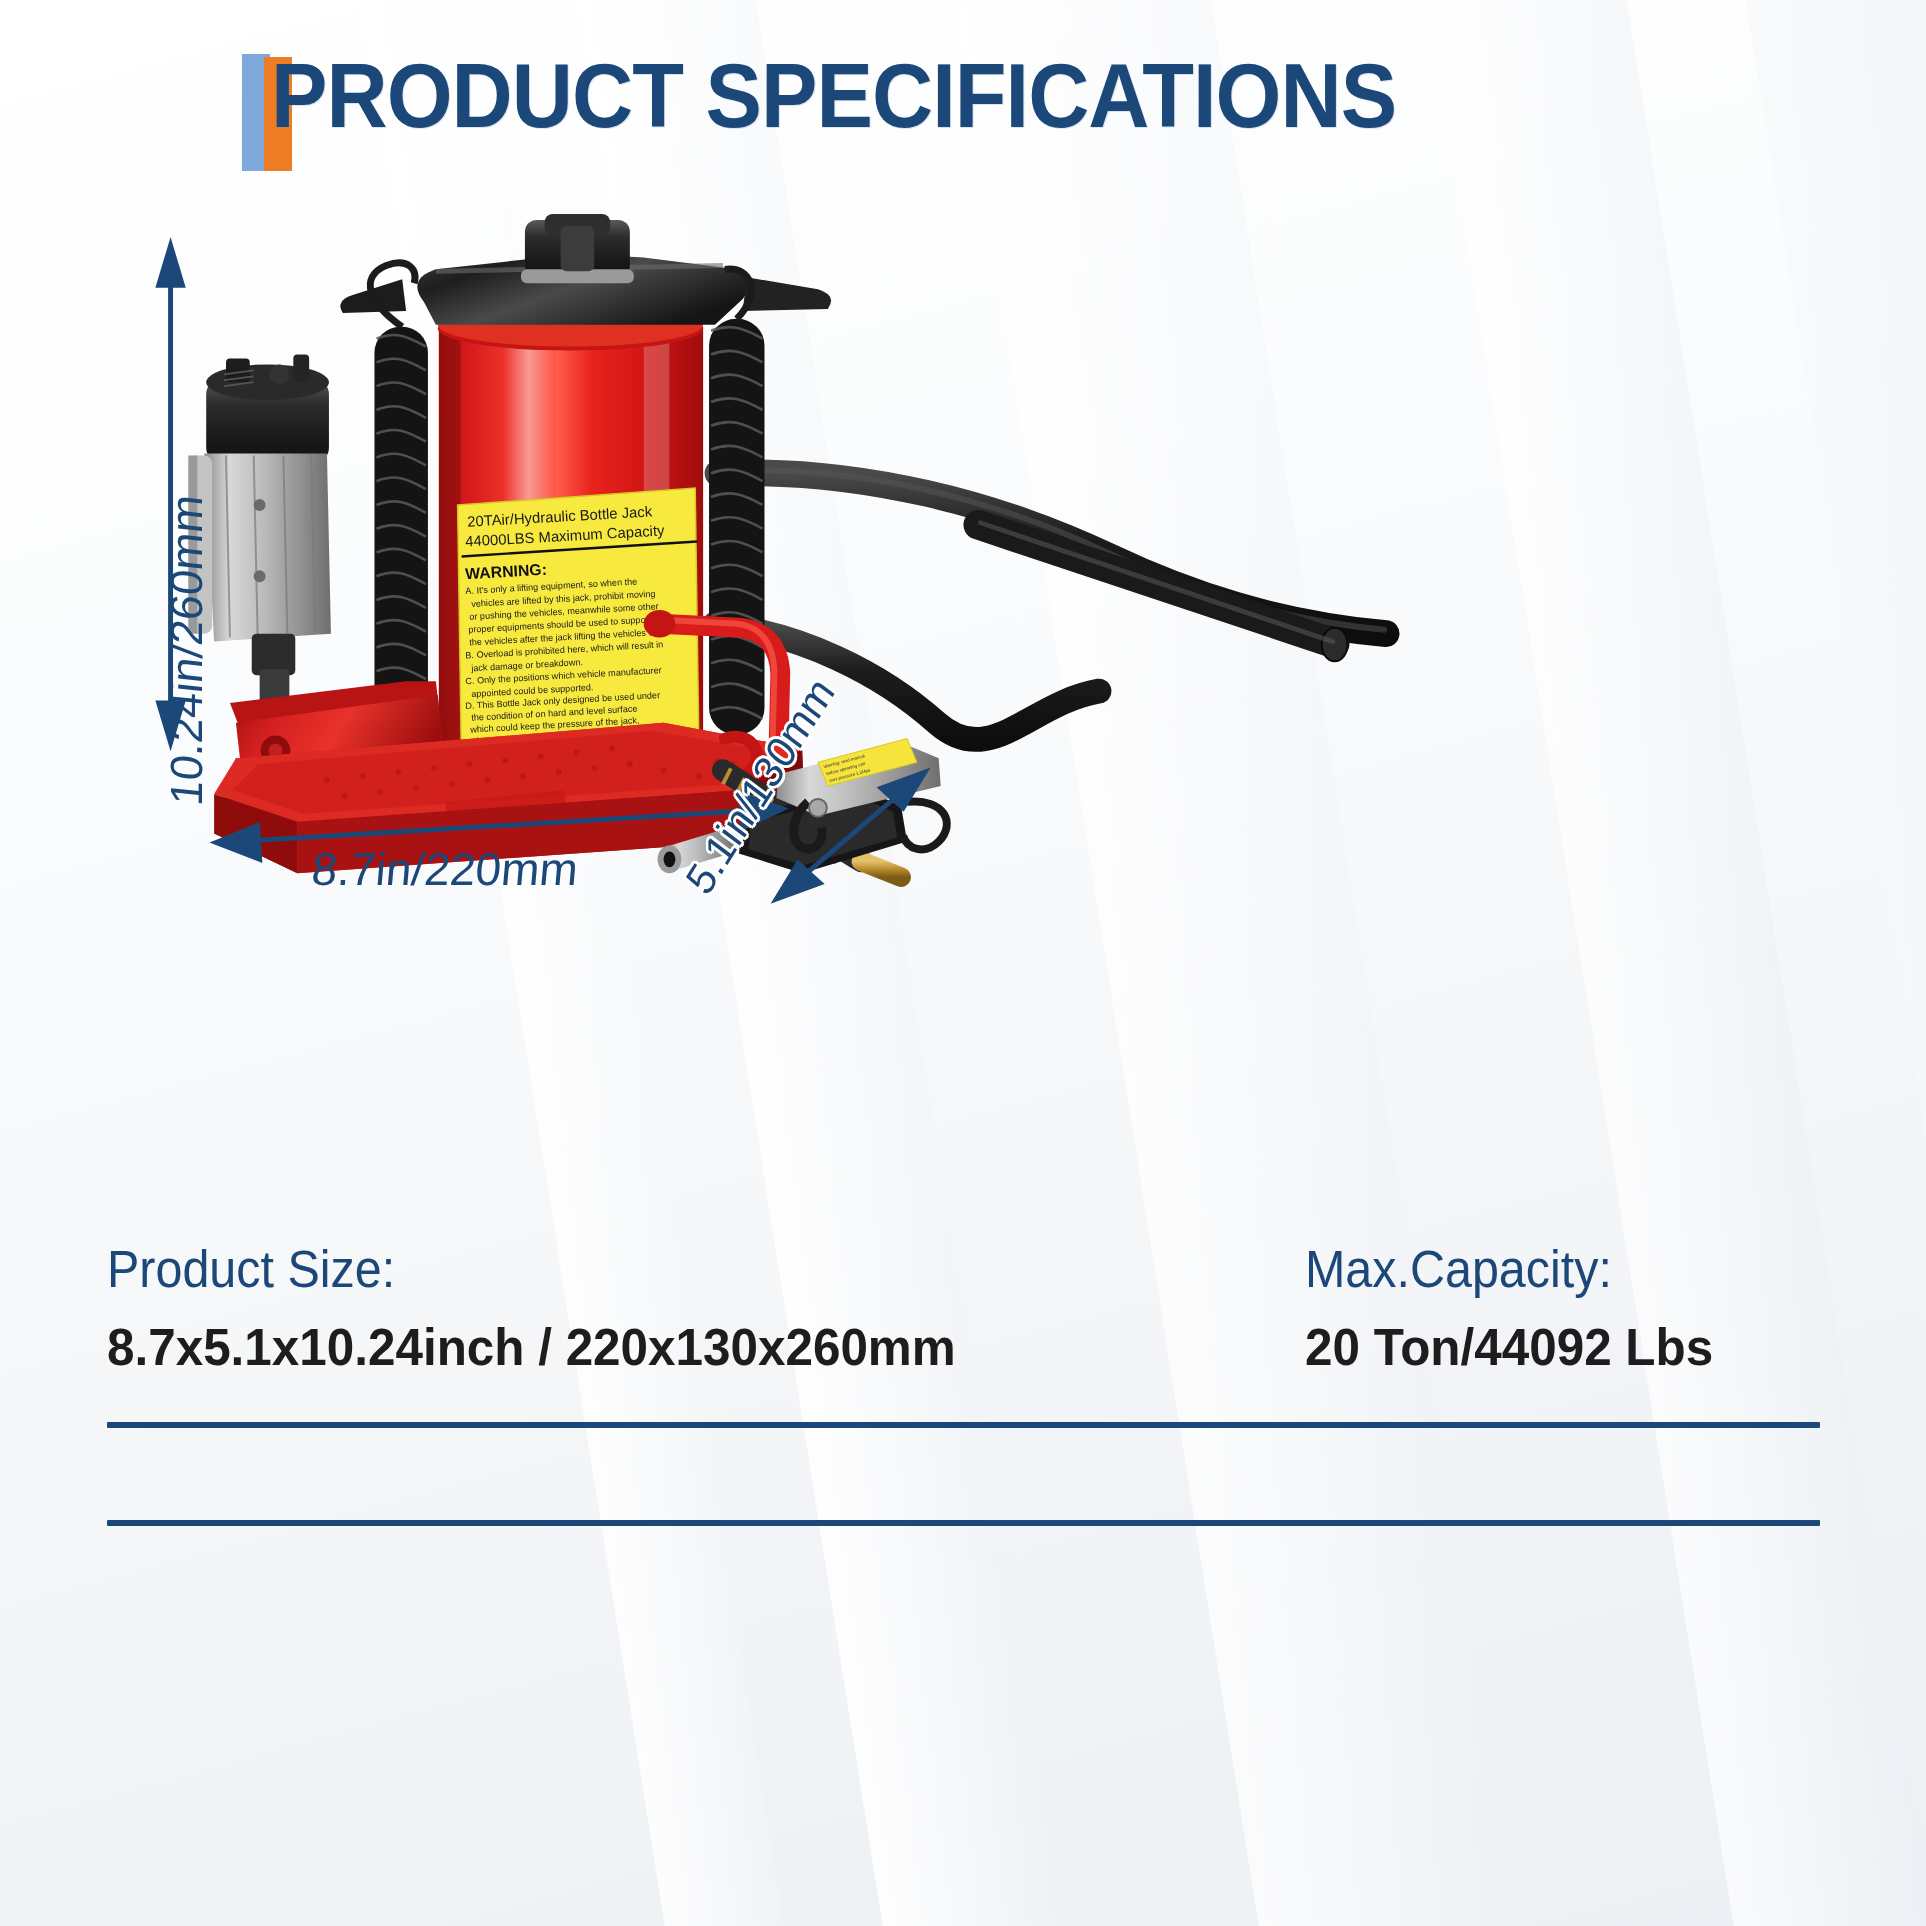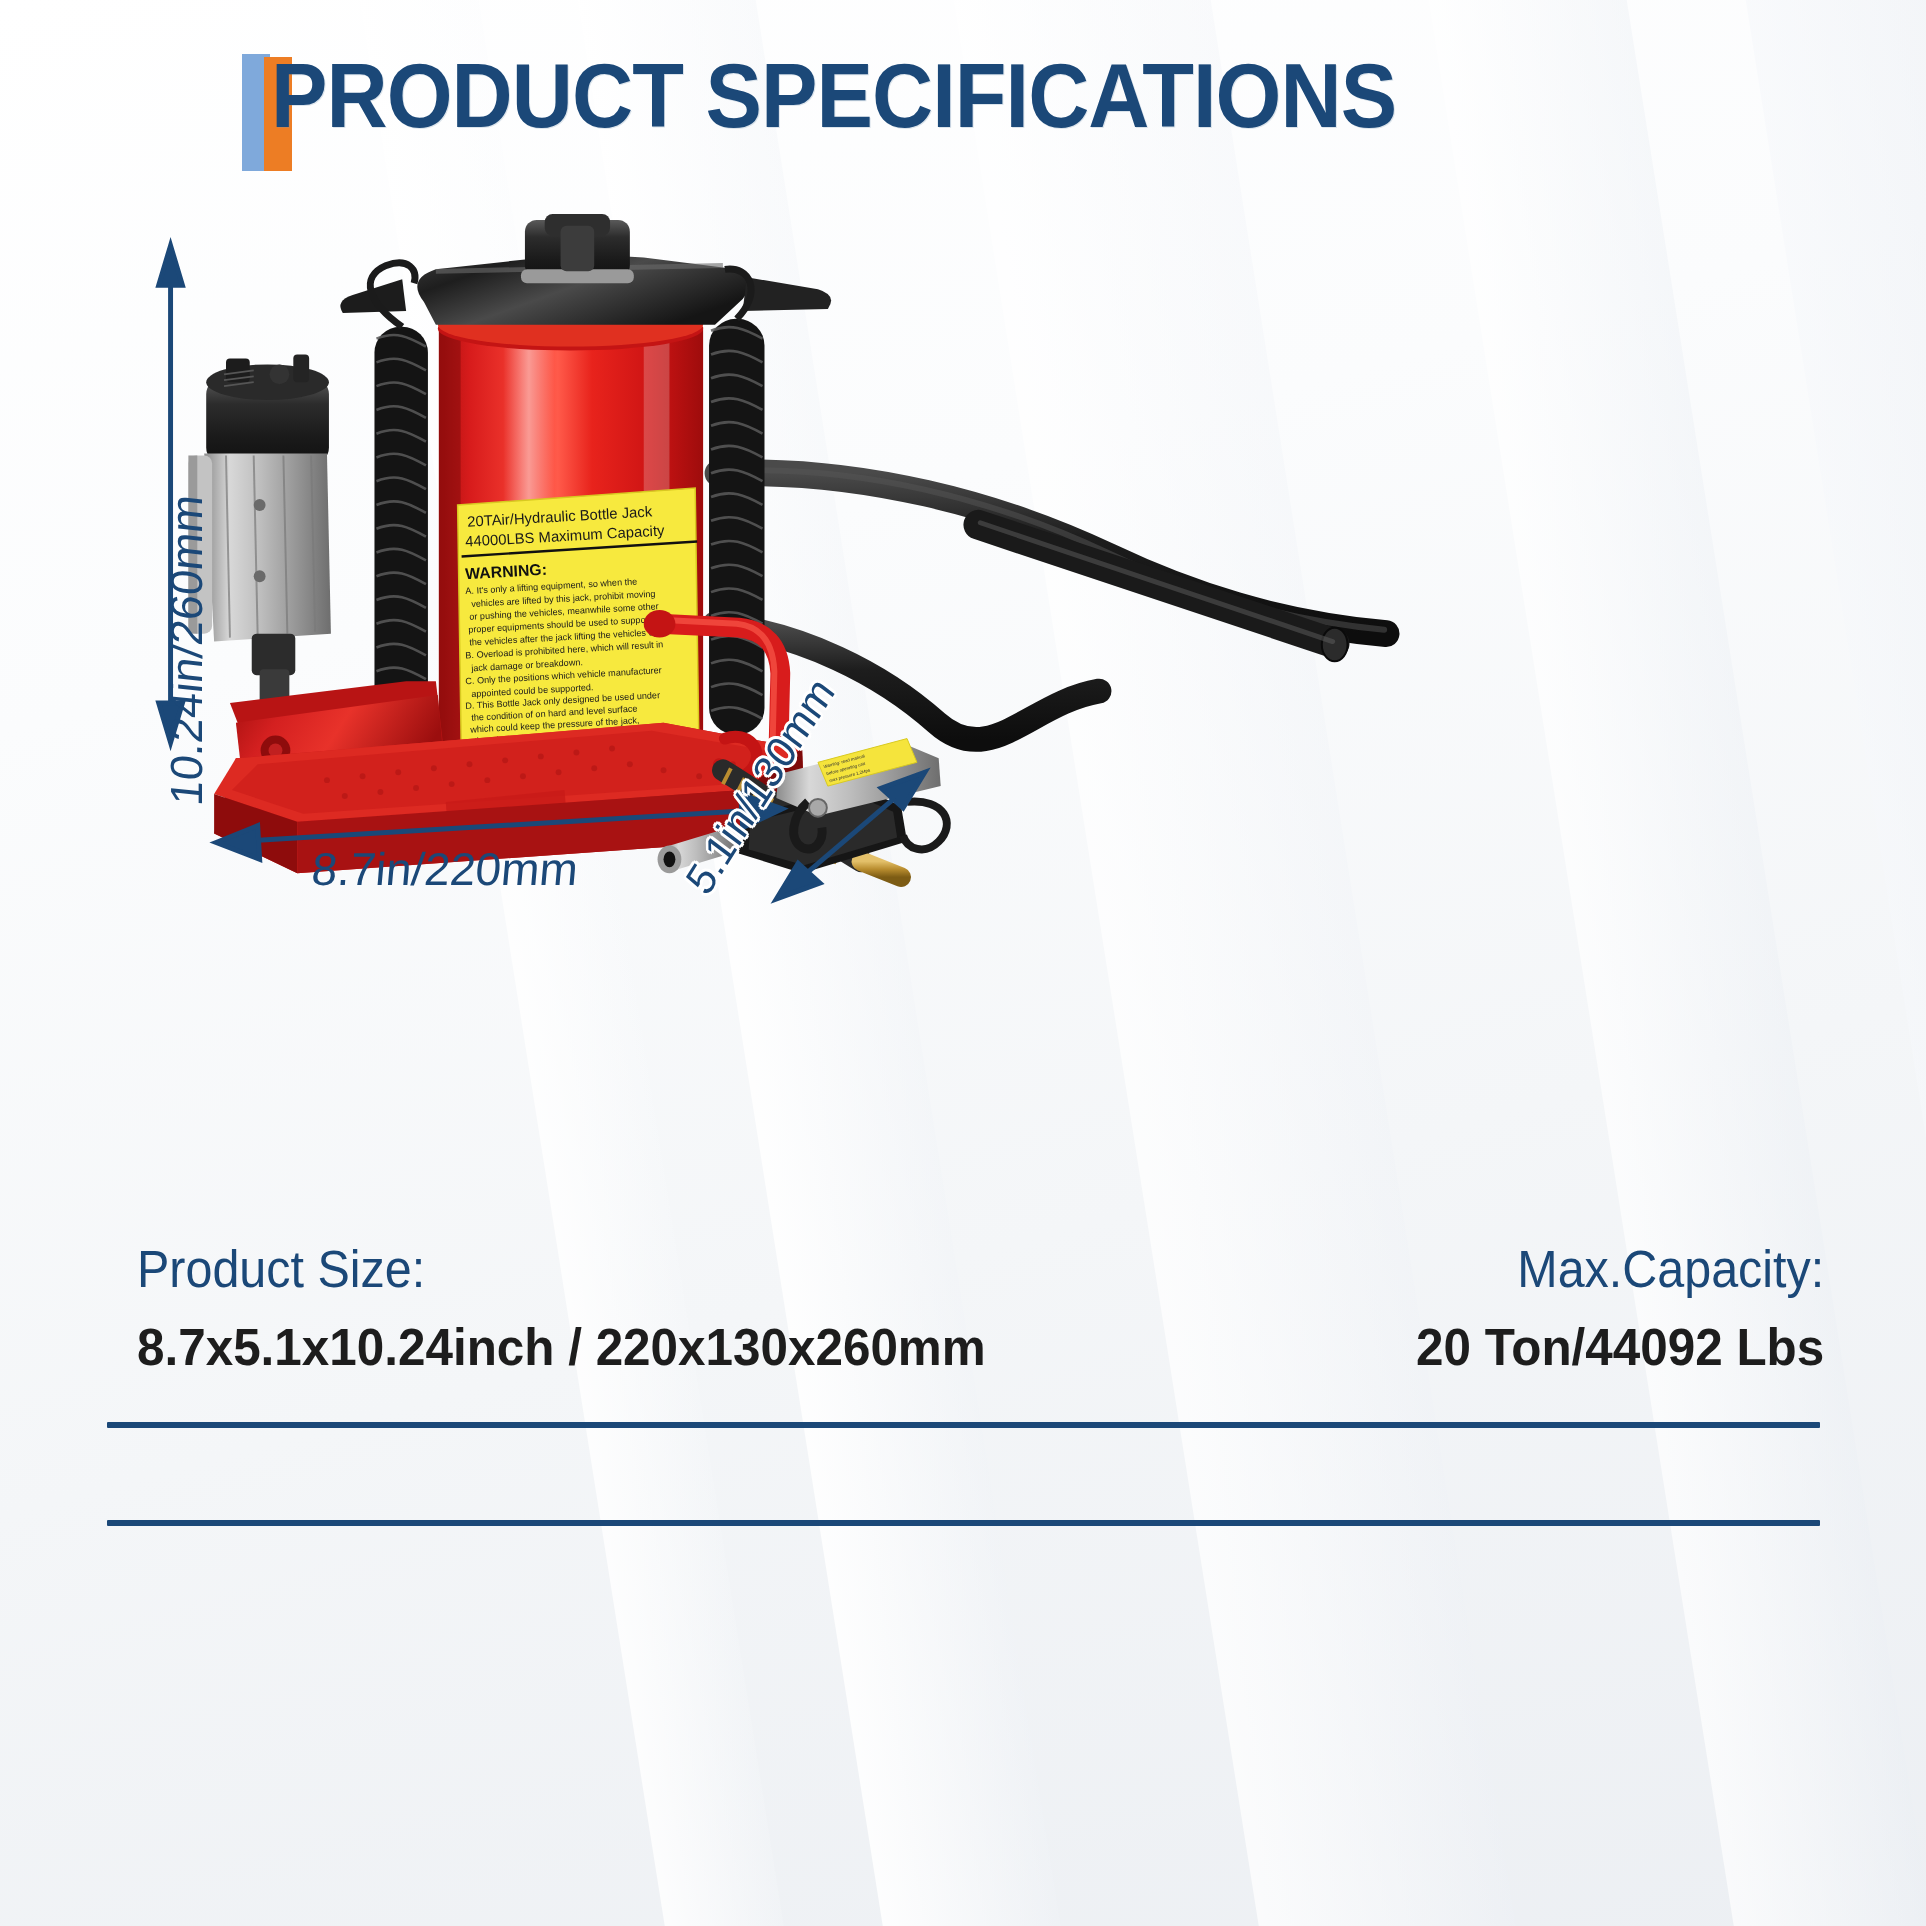--- a/index.html
+++ b/index.html
@@ -89,25 +89,24 @@
   }
 
   
   #spec-table {
     position:absolute; left:107px; top:1242px; width:1713px;
   }
   .spec-row {
     position:relative;
     display:flex;
     width:100%;
-    margin-left:30px;
   }
   .spec-cell { position:relative; }
   .spec-cell.left  { width:1198px; }
-  .spec-cell.right { width:515px;text-align:right; }
+  .spec-cell.right { width:515px; }
   .spec-label {
     color:#1B4878;
     font-size:51px;
     font-weight:normal;
     letter-spacing:0px;
     line-height:1.08;
     transform:scaleX(0.95);
     transform-origin:left center;
     white-space:nowrap;
   }

